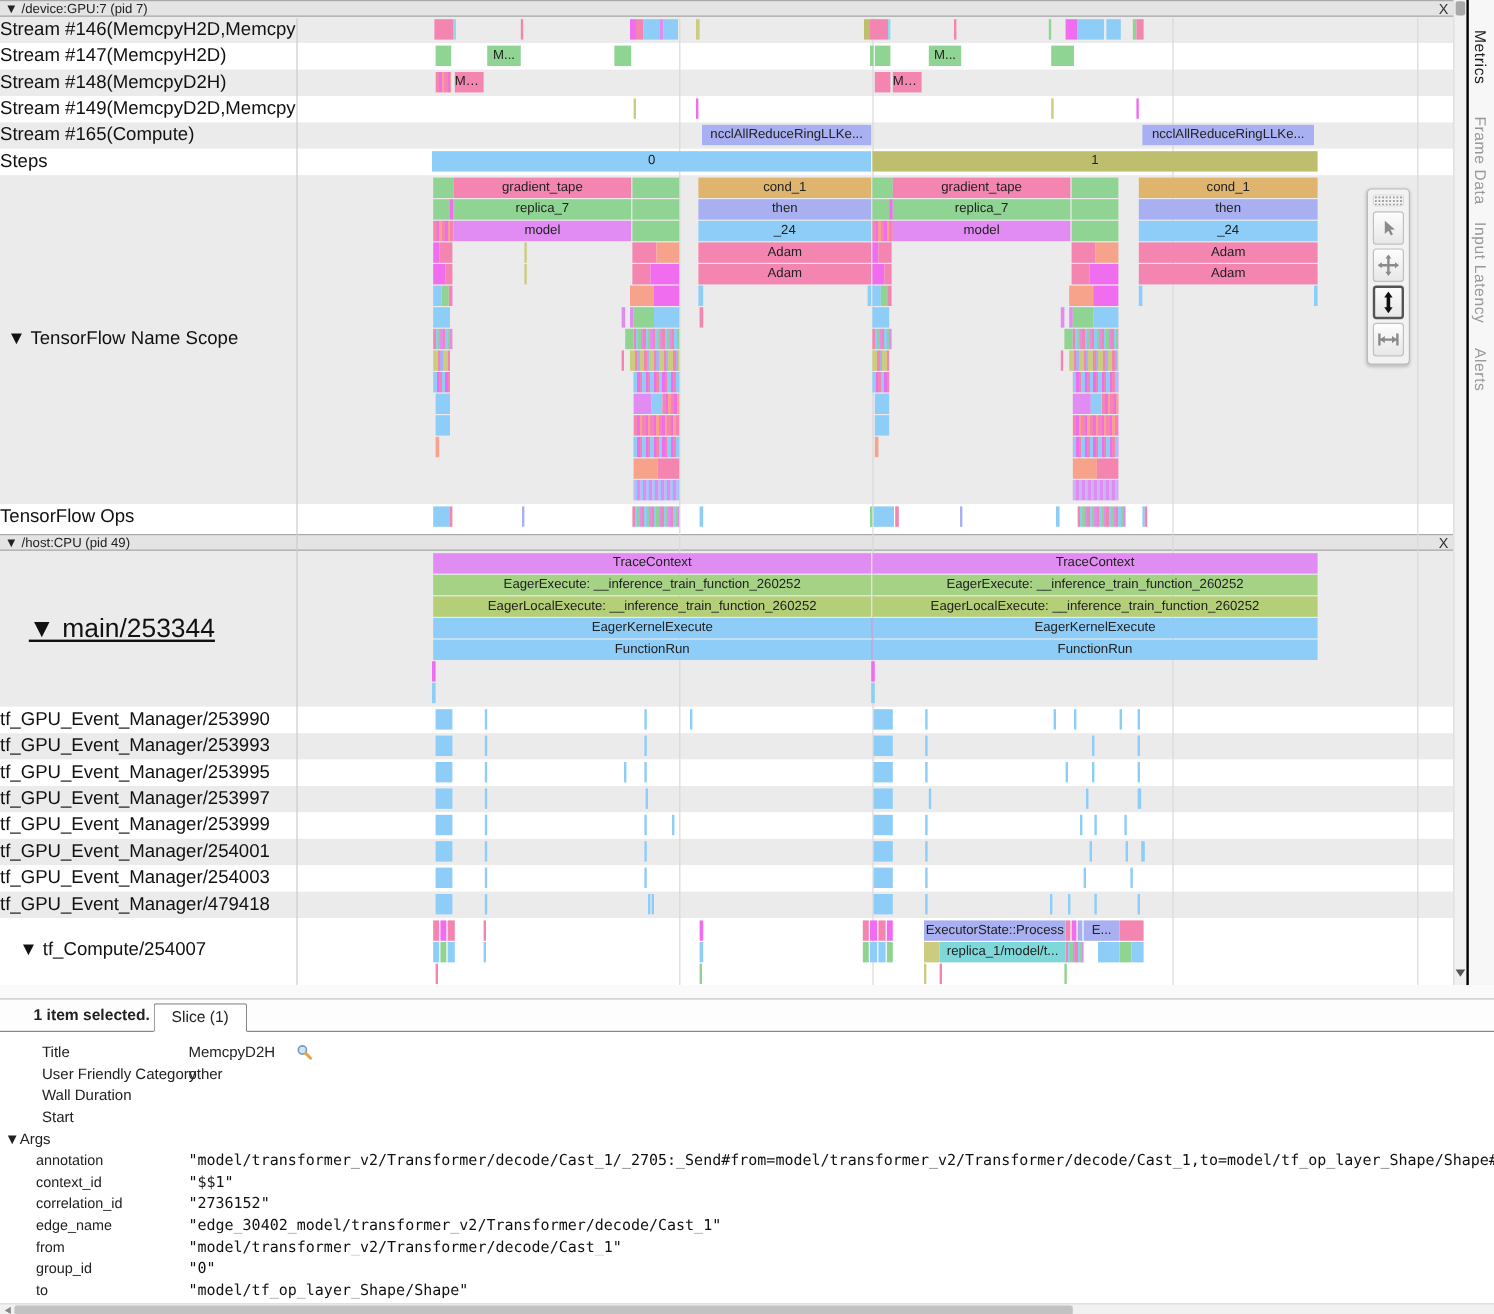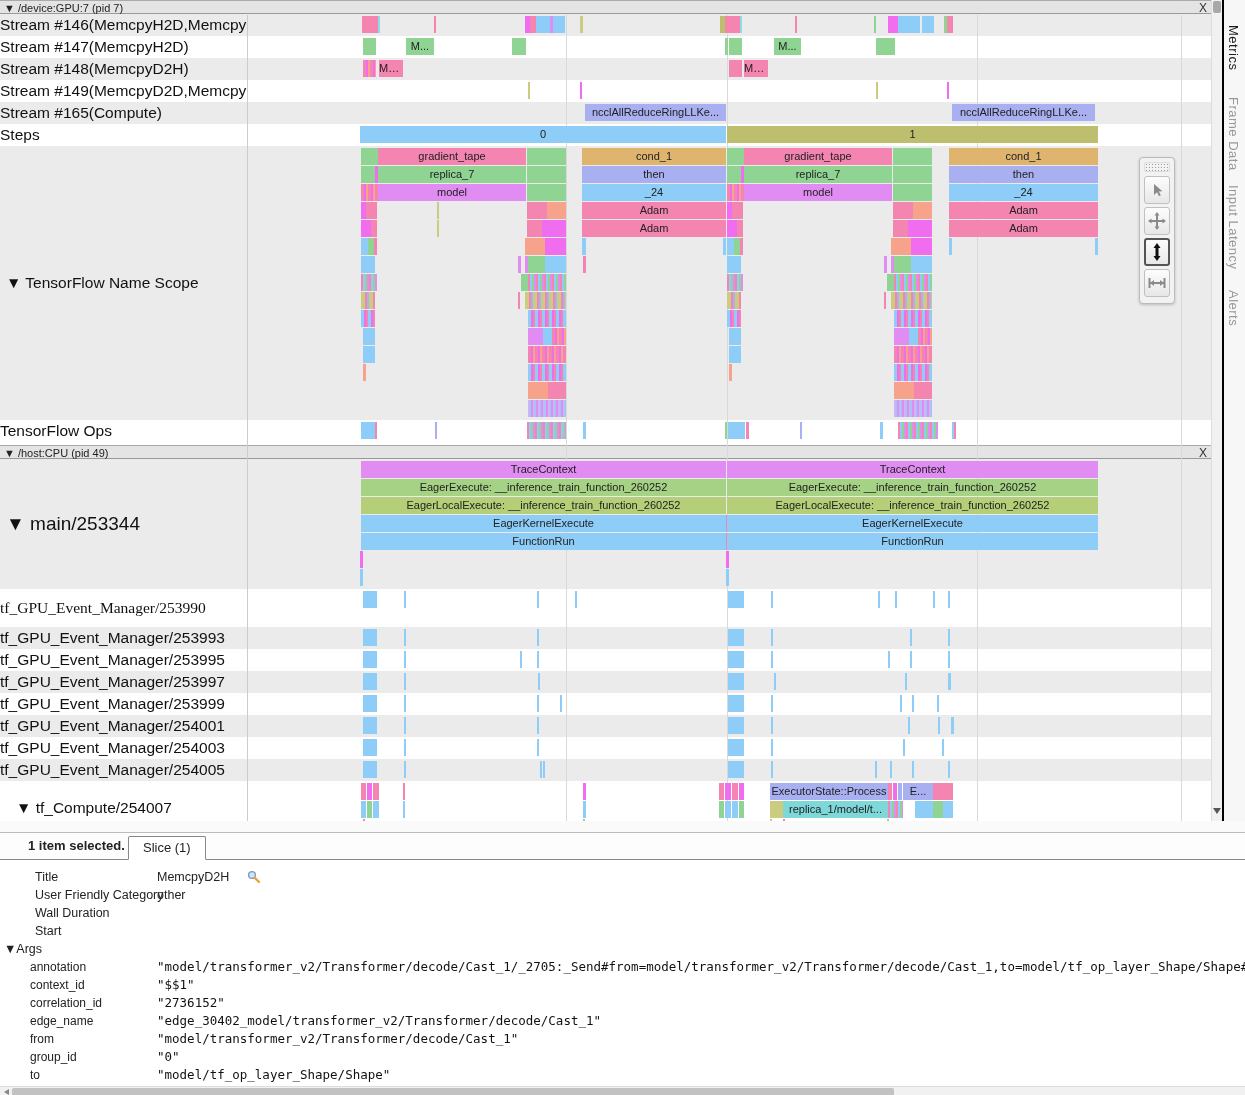--- a/index.html
+++ b/index.html
@@ -264,39 +264,39 @@
       </div>
 
     <div style="height:3px;background:#fff"></div>
 
     <div class="shead">
       <span>▼ /host:CPU (pid 49)</span>
       <span class="x">X</span>
     </div>
     <div id="host-rows">
         <div class="trow rg" style="height: 130px;">
-          <div class="tlabel" style="font-size: 19px; padding-left: 6px;">▼  main/253344</div>
+          <div class="tlabel" style="font-size: 22px; padding-left: 24px; text-decoration: underline;">▼  main/253344</div>
           <div class="bar lbl" style="background: rgb(225, 140, 242); left: 361px; width: 365px; top: 2px;">TraceContext</div>
           <div class="bar lbl" style="background: rgb(225, 140, 242); left: 727px; width: 371px; top: 2px;">TraceContext</div>
           <div class="bar lbl" style="background: rgb(165, 210, 132); left: 361px; width: 365px; top: 20px;">EagerExecute: __inference_train_function_260252</div>
           <div class="bar lbl" style="background: rgb(165, 210, 132); left: 727px; width: 371px; top: 20px;">EagerExecute: __inference_train_function_260252</div>
           <div class="bar lbl" style="background: rgb(181, 207, 120); left: 361px; width: 365px; top: 38px;">EagerLocalExecute: __inference_train_function_260252</div>
           <div class="bar lbl" style="background: rgb(181, 207, 120); left: 727px; width: 371px; top: 38px;">EagerLocalExecute: __inference_train_function_260252</div>
           <div class="bar lbl" style="background: rgb(141, 205, 248); left: 361px; width: 365px; top: 56px;">EagerKernelExecute</div>
           <div class="bar" style="background: rgb(244, 132, 176); left: 726px; width: 2px; top: 56px;"></div>
           <div class="bar lbl" style="background: rgb(141, 205, 248); left: 727px; width: 371px; top: 56px;">EagerKernelExecute</div>
           <div class="bar lbl" style="background: rgb(141, 205, 248); left: 361px; width: 365px; top: 74px;">FunctionRun</div>
           <div class="bar" style="background: rgb(244, 132, 176); left: 726px; width: 2px; top: 74px;"></div>
           <div class="bar lbl" style="background: rgb(141, 205, 248); left: 727px; width: 371px; top: 74px;">FunctionRun</div>
           <div class="bar" style="background: rgb(241, 109, 240); left: 360px; width: 3px; top: 92px;"></div>
           <div class="bar" style="background: rgb(241, 109, 240); left: 726px; width: 3px; top: 92px;"></div>
           <div class="bar" style="background: rgb(141, 205, 248); left: 360px; width: 3px; top: 110px;"></div>
           <div class="bar" style="background: rgb(141, 205, 248); left: 726px; width: 3px; top: 110px;"></div>
         </div>
-        <div class="trow rw" style="height: 38px; font-family: Liberation Serif, serif;">
+        <div class="trow rw" style="height: 22px;">
           <div class="tlabel" style="font-size: 15.5px;">tf_GPU_Event_Manager/253990</div>
           <div class="bar" style="background: rgb(141, 205, 248); left: 363px; width: 14px; top: 2px;"></div>
           <div class="bar" style="background: rgb(141, 205, 248); left: 404px; width: 2px; top: 2px;"></div>
           <div class="bar" style="background: rgb(141, 205, 248); left: 537px; width: 2px; top: 2px;"></div>
           <div class="bar" style="background: rgb(141, 205, 248); left: 575px; width: 2px; top: 2px;"></div>
           <div class="bar" style="background: rgb(141, 205, 248); left: 728px; width: 16px; top: 2px;"></div>
           <div class="bar" style="background: rgb(141, 205, 248); left: 771px; width: 2px; top: 2px;"></div>
           <div class="bar" style="background: rgb(141, 205, 248); left: 878px; width: 2px; top: 2px;"></div>
           <div class="bar" style="background: rgb(141, 205, 248); left: 895px; width: 2px; top: 2px;"></div>
           <div class="bar" style="background: rgb(141, 205, 248); left: 933px; width: 2px; top: 2px;"></div>
@@ -361,21 +361,21 @@
           <div class="tlabel" style="font-size: 15.5px;">tf_GPU_Event_Manager/254003</div>
           <div class="bar" style="background: rgb(141, 205, 248); left: 363px; width: 14px; top: 2px;"></div>
           <div class="bar" style="background: rgb(141, 205, 248); left: 404px; width: 2px; top: 2px;"></div>
           <div class="bar" style="background: rgb(141, 205, 248); left: 537px; width: 2px; top: 2px;"></div>
           <div class="bar" style="background: rgb(141, 205, 248); left: 728px; width: 16px; top: 2px;"></div>
           <div class="bar" style="background: rgb(141, 205, 248); left: 771px; width: 2px; top: 2px;"></div>
           <div class="bar" style="background: rgb(141, 205, 248); left: 903px; width: 2px; top: 2px;"></div>
           <div class="bar" style="background: rgb(141, 205, 248); left: 942px; width: 2px; top: 2px;"></div>
         </div>
         <div class="trow rg" style="height: 22px;">
-          <div class="tlabel" style="font-size: 15.5px;">tf_GPU_Event_Manager/254005</div>
+          <div class="tlabel" style="font-size: 15.5px;">tf_GPU_Event_Manager/479418</div>
           <div class="bar" style="background: rgb(141, 205, 248); left: 363px; width: 14px; top: 2px;"></div>
           <div class="bar" style="background: rgb(141, 205, 248); left: 404px; width: 2px; top: 2px;"></div>
           <div class="bar" style="background: rgb(141, 205, 248); left: 540px; width: 2px; top: 2px;"></div>
           <div class="bar" style="background: rgb(141, 205, 248); left: 543px; width: 2px; top: 2px;"></div>
           <div class="bar" style="background: rgb(141, 205, 248); left: 728px; width: 16px; top: 2px;"></div>
           <div class="bar" style="background: rgb(141, 205, 248); left: 771px; width: 2px; top: 2px;"></div>
           <div class="bar" style="background: rgb(141, 205, 248); left: 875px; width: 2px; top: 2px;"></div>
           <div class="bar" style="background: rgb(141, 205, 248); left: 890px; width: 2px; top: 2px;"></div>
           <div class="bar" style="background: rgb(141, 205, 248); left: 912px; width: 2px; top: 2px;"></div>
           <div class="bar" style="background: rgb(141, 205, 248); left: 948px; width: 2px; top: 2px;"></div>

